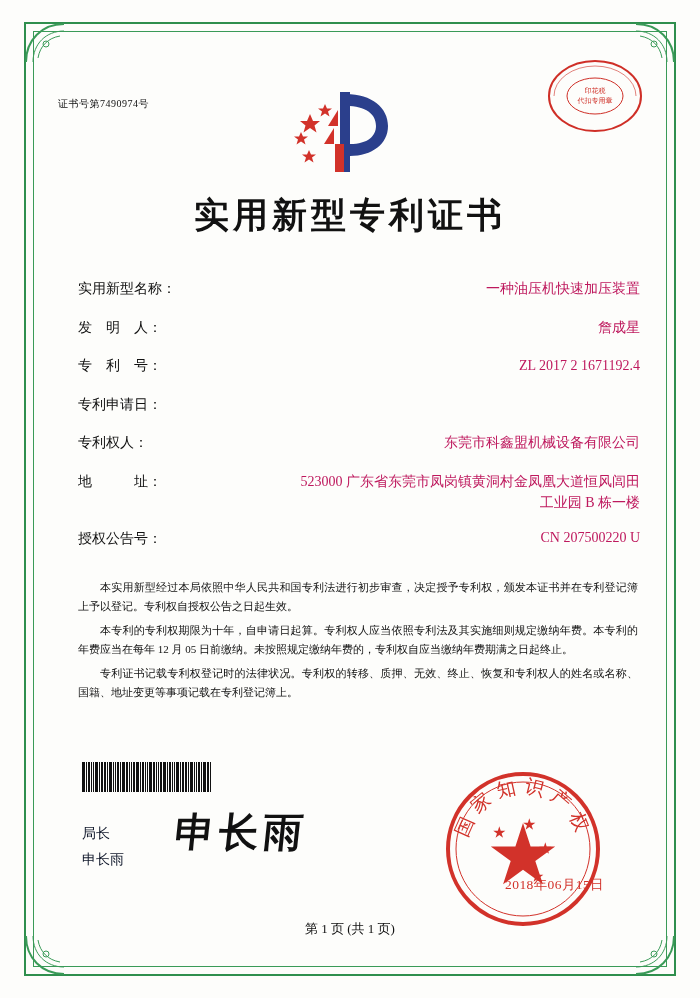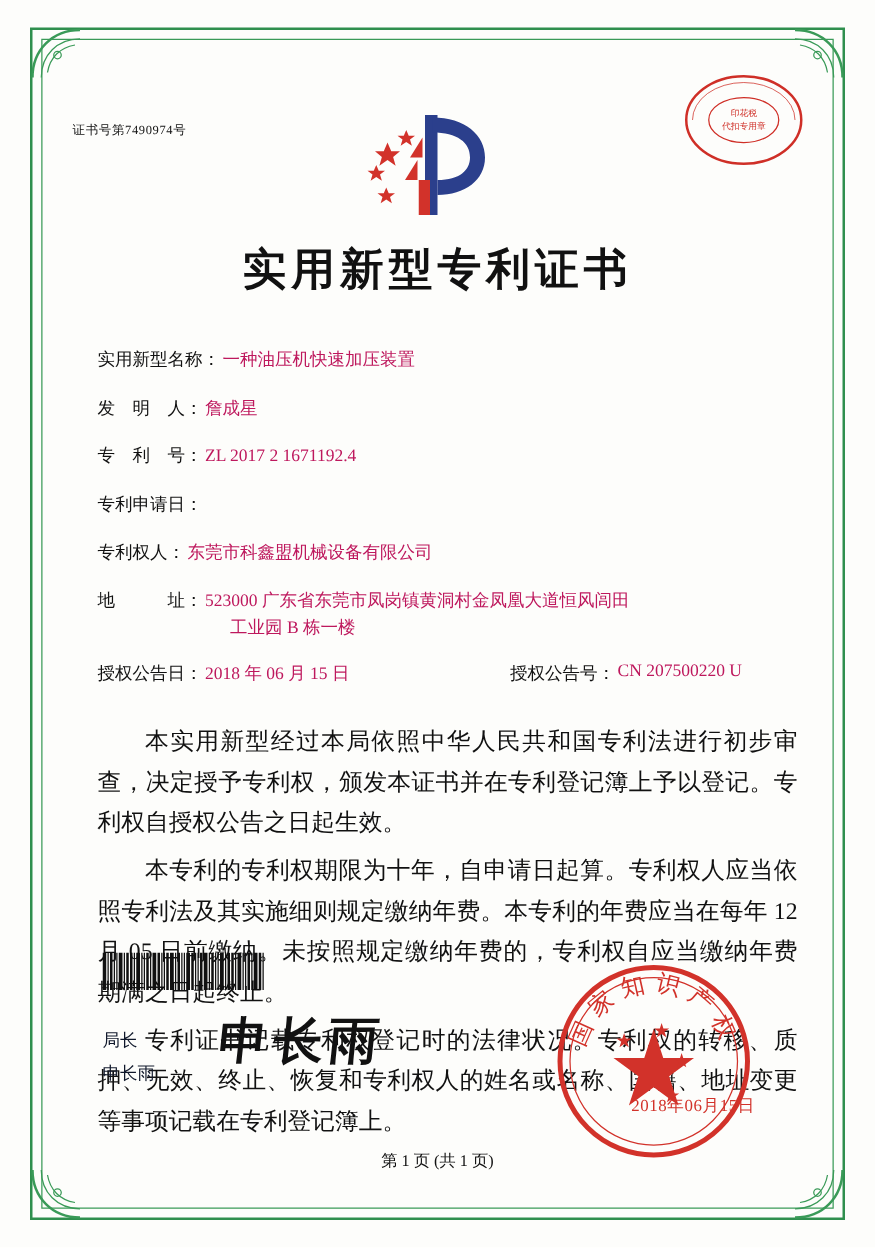--- a/index.html
+++ b/index.html
@@ -105,20 +105,21 @@
     color: #111;
     font-family: "Liberation Serif", serif;
   }
 
   
   .fields {
     position: absolute;
     left: 78px;
     top: 278px;
     right: 60px;
+    text-align: right;
   }
   .field-row {
     display: flex;
     align-items: flex-start;
     margin-bottom: 17.5px;
     font-size: 14px;
     line-height: 1.5;
   }
   .field-label {
     white-space: pre;
@@ -142,21 +143,21 @@
   }
   .dual-left { flex: 0 0 330px; display: flex; }
   .dual-right { flex: 1 1 auto; display: flex; }
 
   
   .paras {
     position: absolute;
     left: 78px;
     right: 62px;
     top: 578px;
-    font-size: 19px;
+    font-size: 11px;
     line-height: 1.72;
     text-align: justify;
     color: #111;
   }
   .paras p {
     margin: 0 0 5px 0;
     text-indent: 2em;
   }
 
   
@@ -324,24 +325,20 @@
 
     <div class="field-row">
       <span class="field-label">地　　　址：</span>
       <span class="field-value">
         <span>523000  广东省东莞市凤岗镇黄洞村金凤凰大道恒风闾田</span>
         <span class="line2">工业园 B 栋一楼</span>
       </span>
     </div>
 
     <div class="dual-row">
-      <span class="dual-left">
-        <span class="field-label">授权公告日：</span>
-        <span class="field-value">2018 年 06 月 15 日</span>
-      </span>
       <span class="dual-right">
         <span class="field-label">授权公告号：</span>
         <span class="field-value">CN 207500220 U</span>
       </span>
     </div>
   </div>
 
   <div class="paras">
     <p>本实用新型经过本局依照中华人民共和国专利法进行初步审查，决定授予专利权，颁发本证书并在专利登记簿上予以登记。专利权自授权公告之日起生效。</p>
     <p>本专利的专利权期限为十年，自申请日起算。专利权人应当依照专利法及其实施细则规定缴纳年费。本专利的年费应当在每年 12 月 05 日前缴纳。未按照规定缴纳年费的，专利权自应当缴纳年费期满之日起终止。</p>

